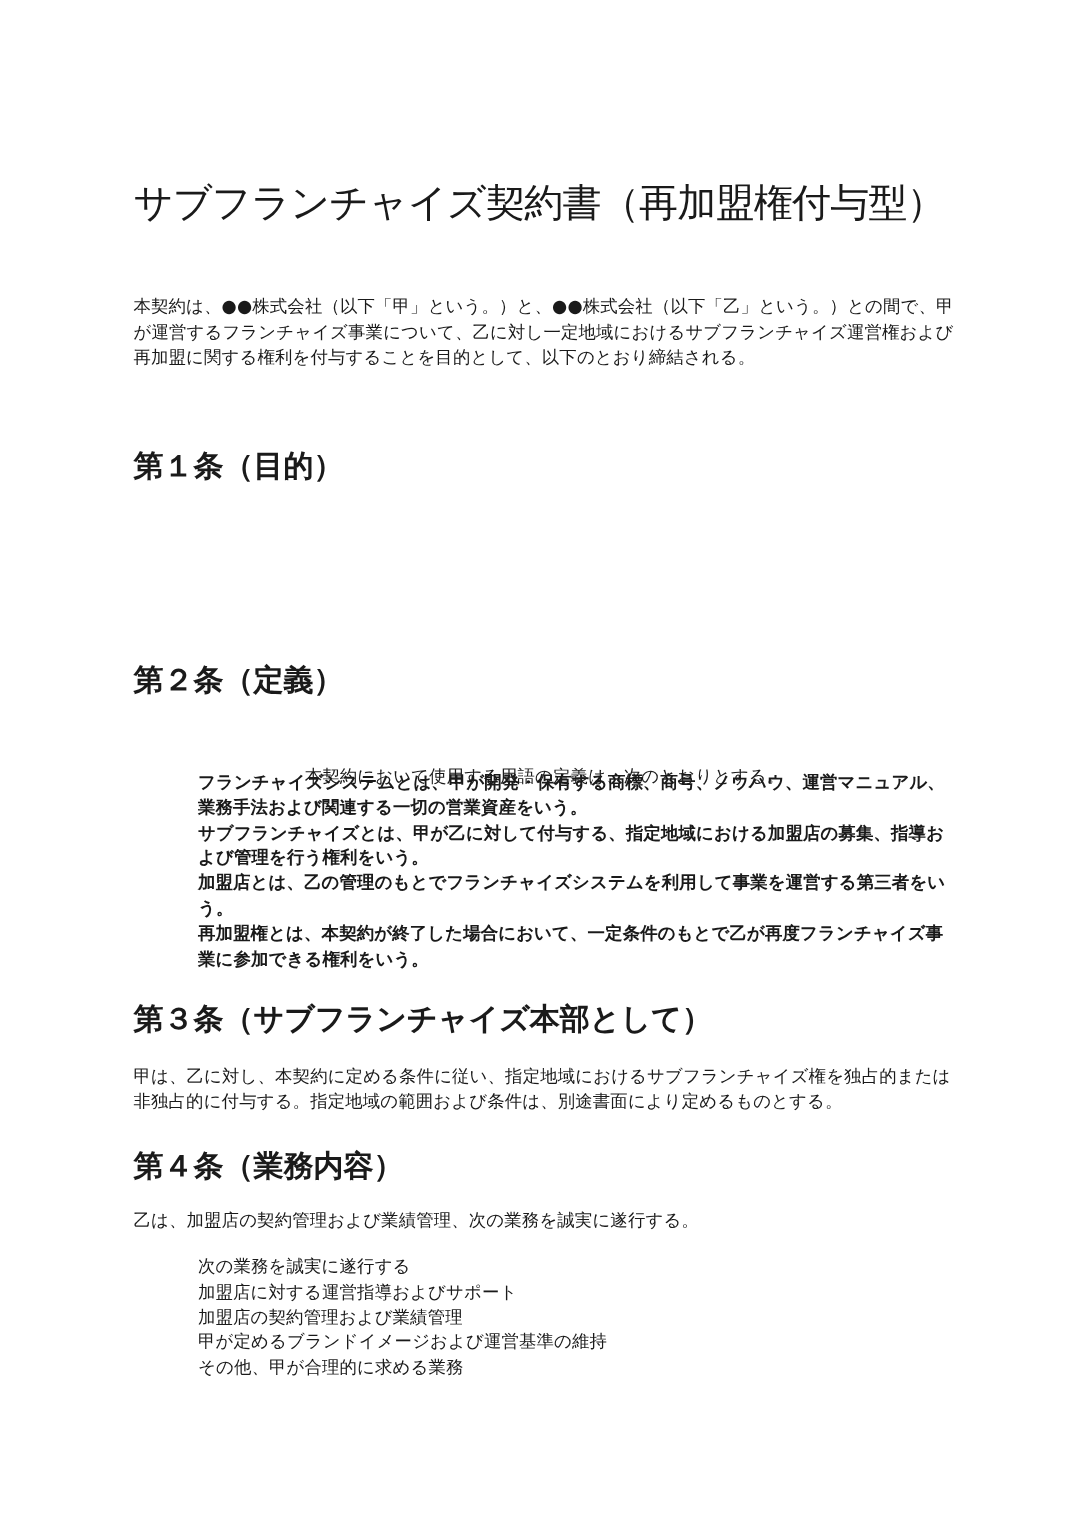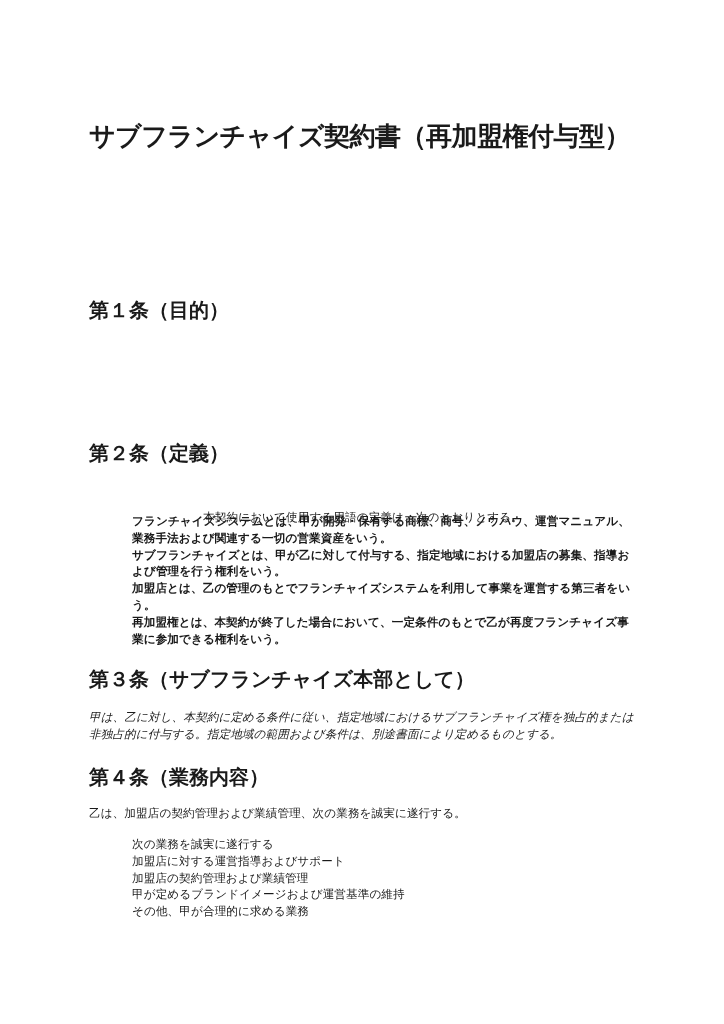--- a/index.html
+++ b/index.html
@@ -21,21 +21,21 @@
       width: 724px;
       height: 1024px;
       background: #ffffff;
     }
     .title {
       position: absolute;
       left: 89px;
       top: 118px;
       width: 560px;
       font-size: 26px;
-      font-weight: bold;
+      font-weight: normal;
       line-height: 36px;
       letter-spacing: -0.5px;
       white-space: nowrap;
       margin: 0;
     }
     .para {
       position: absolute;
       left: 89px;
       width: 548px;
       font-size: 11.6px;
@@ -68,34 +68,35 @@
       padding: 0;
     }
   </style>
 </head>
 <body>
 
 <div class="page">
 
   <h1 class="title">サブフランチャイズ契約書（再加盟権付与型）</h1>
 
+  <p class="para" style="top:196px;">本契約は、●●株式会社（以下「甲」という。）と、●●株式会社（以下「乙」という。）との間で、甲が運営するフランチャイズ事業について、乙に対し一定地域におけるサブフランチャイズ運営権および再加盟に関する権利を付与することを目的として、以下のとおり締結される。</p>
 
   <h2 class="heading" style="top:296px;">第１条（目的）</h2>
 
   <h2 class="heading" style="top:439px;">第２条（定義）</h2>
   <p class="para" style="top:509px;text-align:center;">本契約において使用する用語の定義は、次のとおりとする。</p>
   <ul class="list" style="top:513px;font-weight:bold;">
     <li>フランチャイズシステムとは、甲が開発・保有する商標、商号、ノウハウ、運営マニュアル、業務手法および関連する一切の営業資産をいう。</li>
     <li>サブフランチャイズとは、甲が乙に対して付与する、指定地域における加盟店の募集、指導および管理を行う権利をいう。</li>
     <li>加盟店とは、乙の管理のもとでフランチャイズシステムを利用して事業を運営する第三者をいう。</li>
     <li>再加盟権とは、本契約が終了した場合において、一定条件のもとで乙が再度フランチャイズ事業に参加できる権利をいう。</li>
   </ul>
 
   <h2 class="heading" style="top:665px;">第３条（サブフランチャイズ本部として）</h2>
-  <p class="para" style="top:709px;font-style:italic;">甲は、乙に対し、本契約に定める条件に従い、指定地域におけるサブフランチャイズ権を独占的または非独占的に付与する。指定地域の範囲および条件は、別途書面により定めるものとする。</p>
+  <p class="para" style="top:709px;">甲は、乙に対し、本契約に定める条件に従い、指定地域におけるサブフランチャイズ権を独占的または非独占的に付与する。指定地域の範囲および条件は、別途書面により定めるものとする。</p>
 
   <h2 class="heading" style="top:763px;">第４条（業務内容）</h2>
   <p class="para" style="top:805px;">乙は、加盟店の契約管理および業績管理、次の業務を誠実に遂行する。</p>
   <ul class="list" style="top:836px;">
     <li>次の業務を誠実に遂行する</li>
     <li>加盟店に対する運営指導およびサポート</li>
     <li>加盟店の契約管理および業績管理</li>
     <li>甲が定めるブランドイメージおよび運営基準の維持</li>
     <li>その他、甲が合理的に求める業務</li>
   </ul>

